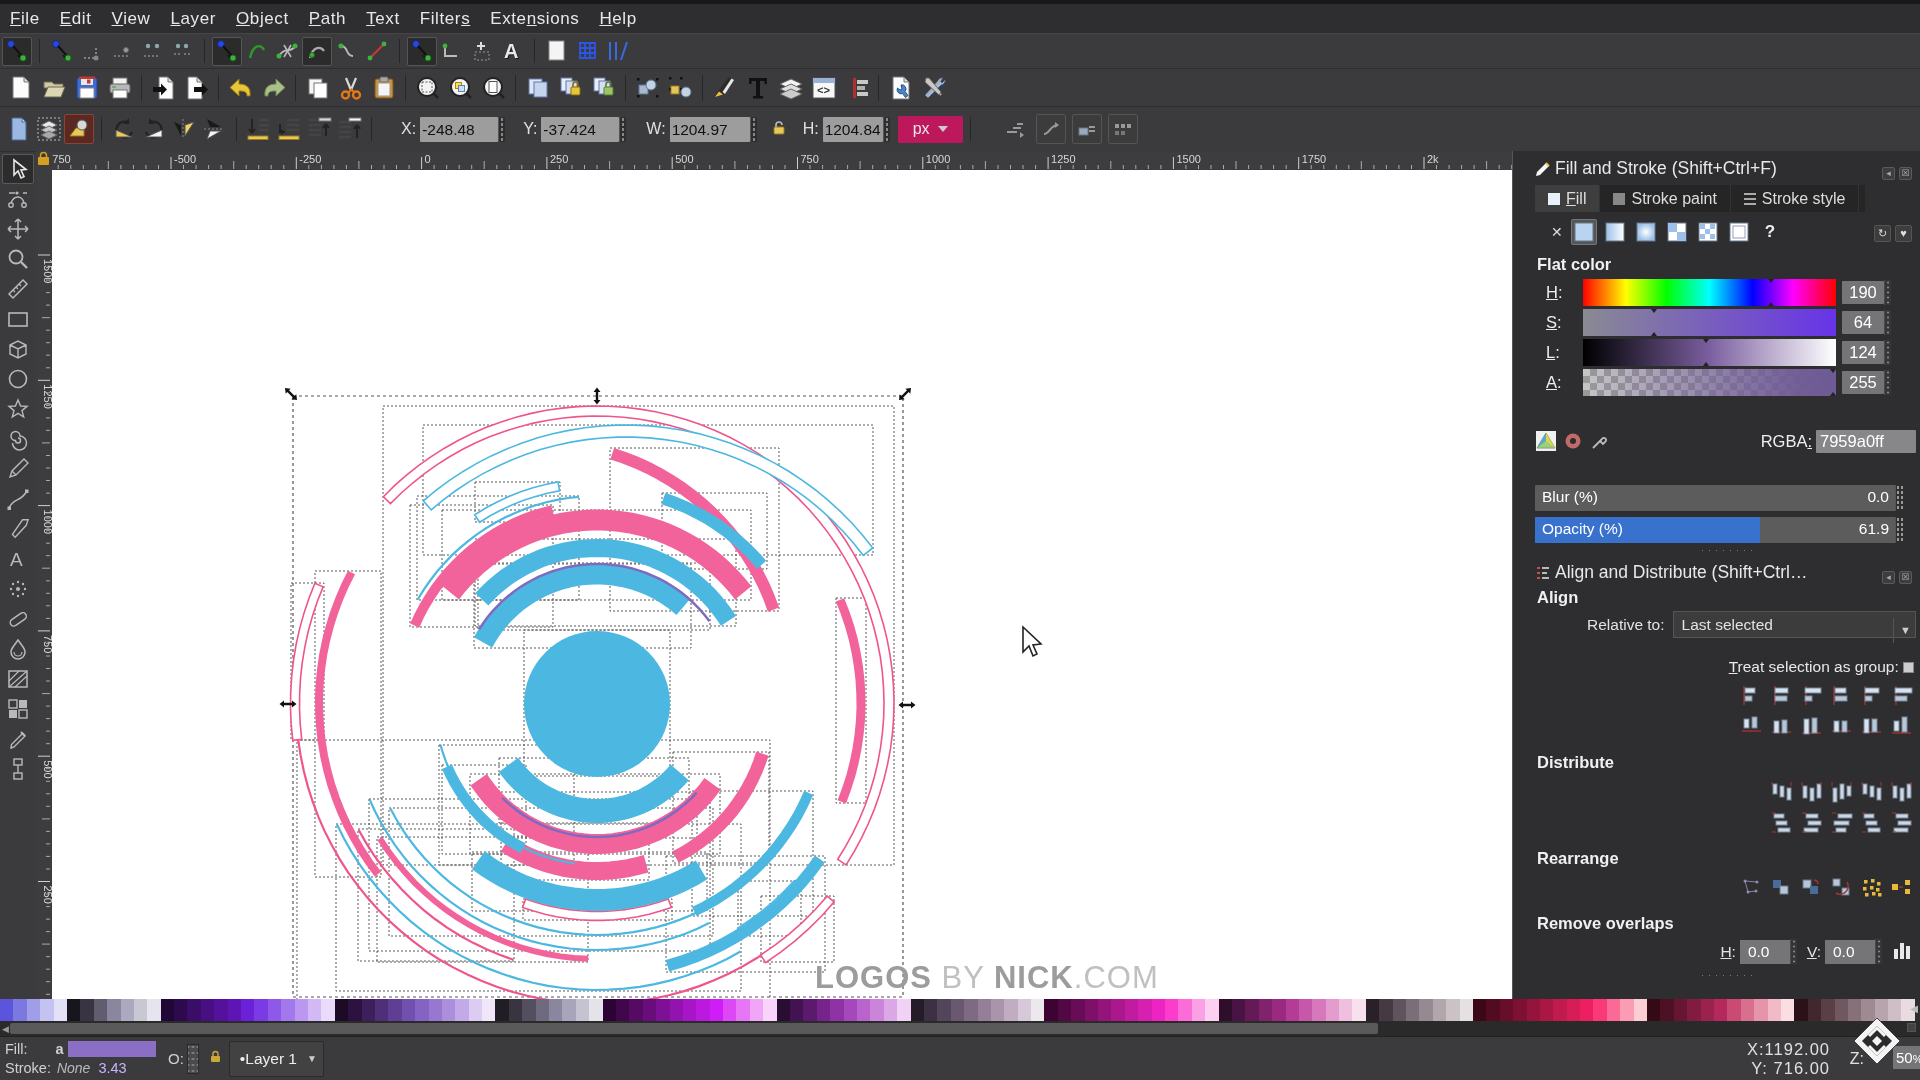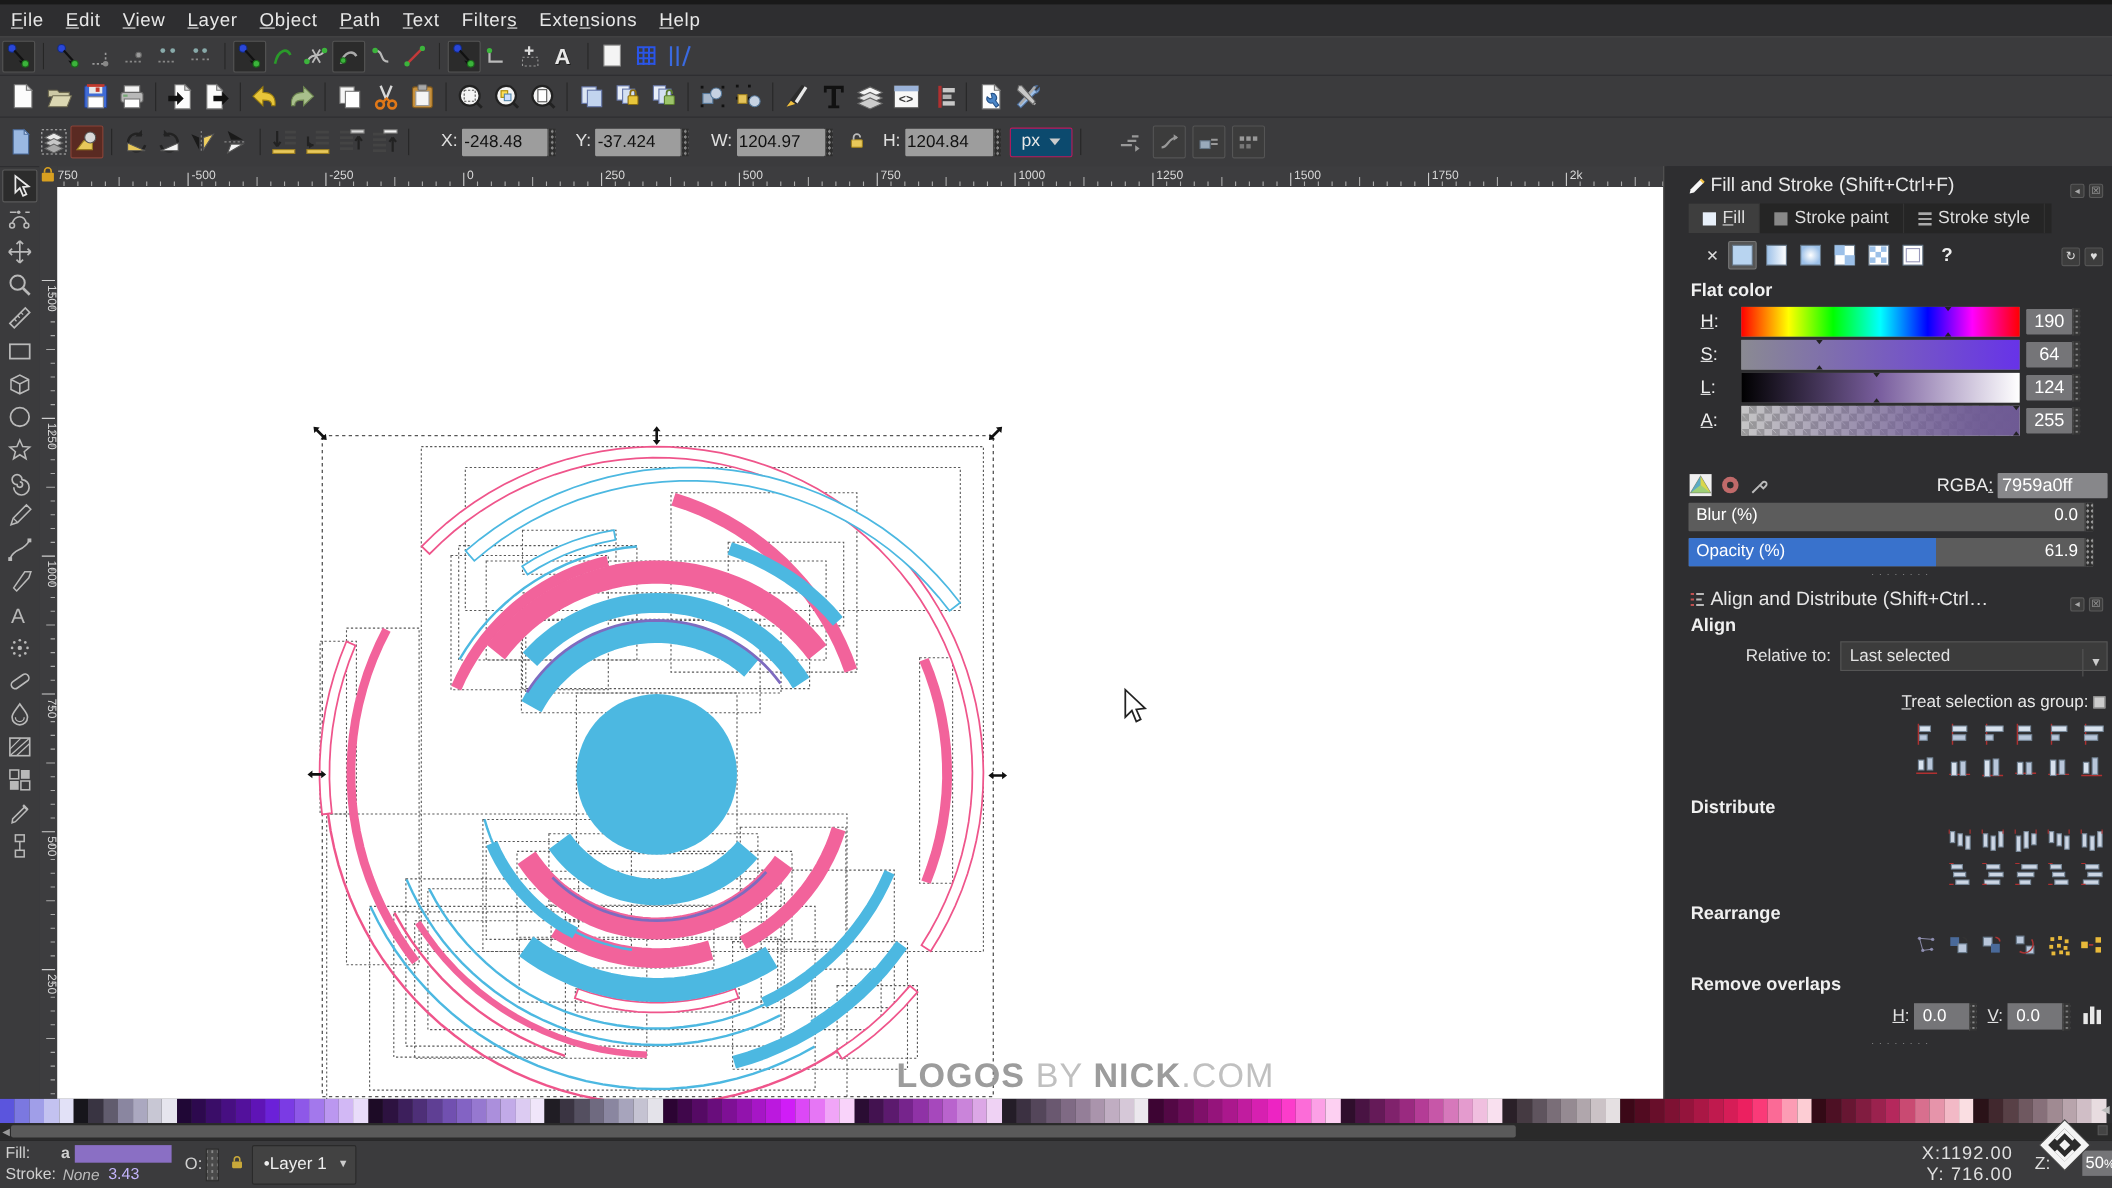--- a/index.html
+++ b/index.html
@@ -13,21 +13,21 @@
 #row3{position:absolute;left:0;top:68px;width:1920px;height:38px;background:#3b3b3d;border-top:1px solid #2e2e30;display:flex;align-items:center;padding-left:4px}
 #row3 .ic{width:33px;height:30px;display:inline-flex;align-items:center;justify-content:center}
 #row3 .sep{width:1px;height:26px;background:#272727;margin:0 5px}
 #row4{position:absolute;left:0;top:106px;width:1920px;height:45px;background:#3b3b3d;border-top:1px solid #2e2e30;display:flex;align-items:center;padding-left:4px;color:#ddd;font-size:16px}
 .ic4{width:30px;height:30px;display:inline-flex;align-items:center;justify-content:center}
 .ic4.redpress{background:#5a2a22;border:1px solid #8a4338;border-radius:2px}
 .ic4.framed{border:1px solid #555;border-radius:2px;background:#3c3c3c;margin-left:6px}
 #row4 .lab{margin:0 4px 0 10px;color:#e0e0e0}
 .ent{display:inline-block;background:#9d9d9d;color:#111;font-size:15.5px;padding:3px 4px 3px 2px;text-align:left;border-radius:1px;height:25px;line-height:19px}
 .spin{display:inline-block;width:7px;height:25px;background:#2e2e2e;border-left:1px solid #555;background-image:radial-gradient(#888 1px,transparent 1.2px);background-size:4px 5px;background-position:center}
-.pxdrop{display:inline-flex;align-items:center;background:#0c4a6e;border:1px solid #be185d;border-radius:2px;height:27px;padding:0 10px;margin-left:8px;color:#e8e8e8;font-size:16px}
+.pxdrop{display:inline-flex;align-items:center;background:#be185d;border:5px solid #be185d;border-radius:2px;height:27px;padding:0 10px;margin-left:8px;color:#e8e8e8;font-size:16px}
 .pxdrop .dt{width:0;height:0;border-left:5px solid transparent;border-right:5px solid transparent;border-top:6px solid #ccc;margin-left:8px}
 .lockicon{margin-left:14px;margin-right:6px}
 #ltools{position:absolute;left:0;top:151px;width:36px;height:857px;background:#3b3b3d;border-top:1px solid #2e2e30;display:flex;flex-direction:column;align-items:center;padding-top:2px}
 .tbtn{width:32px;height:30px;display:flex;align-items:center;justify-content:center}
 .tbtn.press{background:#2c2c2c;border:1px solid #5a5a5a;border-radius:2px}
 #hruler{position:absolute;left:36px;top:151px;width:1476px;height:19px;background:#3d3d3f}
 #vruler{position:absolute;left:36px;top:170px;width:16px;height:829px;background:#3d3d3f}
 #corner{position:absolute;left:36px;top:151px;width:16px;height:19px;background:#3d3d3f;z-index:3}
 #canvas{position:absolute;left:52px;top:170px;width:1460px;height:829px;background:#fff}
 #dockedge{position:absolute;left:1512px;top:151px;width:3px;height:848px;background:#555}
@@ -537,21 +537,21 @@
       <span class="ent" style="width:78px">-37.424</span>
       <span class="spin"></span>
       <span class="lab" style="margin-left:20px">W:</span>
       <span class="ent" style="width:80px">1204.97</span>
       <span class="spin"></span>
       <span class="lockicon"><svg width="16" height="18" viewBox="0 0 16 18">
           <rect x="3" y="9" width="10" height="7" rx="1" fill="#e8c85a" stroke="#9a7d20"></rect>
           <path d="M5,9 v-2 a3,3 0 0 1 6,0" fill="none" stroke="#bbb" stroke-width="1.6"></path>
         </svg></span>
       <span class="lab">H:</span>
-      <span class="ent" style="width:80px">1204.84</span>
+      <span class="ent" style="width:60px">1204.84</span>
       <span class="spin"></span>
       <span class="pxdrop">px <span class="dt"></span></span>
       <span class="sep2"></span>
       <span class="ic4" style="margin-left:22px">
         <svg width="22" height="22" viewBox="0 0 22 22">
           <path d="M3,14 h10 M9,10 h8 M13,6 h6" stroke="#999" stroke-width="2"></path>
           <path d="M16,14 l4,3 -4,3" fill="#999"></path>
         </svg>
       </span>
       <span class="ic4 framed">
@@ -1120,21 +1120,21 @@
         <svg width="20" height="22" viewBox="0 0 20 22">
           <circle cx="10" cy="11" r="7.5" fill="#c06a6a"></circle>
           <circle cx="10" cy="11" r="3" fill="#2d2d2d"></circle>
         </svg>
         <svg width="18" height="22" viewBox="0 0 18 22">
           <path d="M4,18 l7,-7 M11,11 l2,-2 a2.2,2.2 0 1 1 3,3 l-2,2 Z" stroke="#bbb" stroke-width="1.8" fill="none"></path>
         </svg>
         <span class="rgbalbl">RGBA<u>:</u></span>
         <span class="rgbaent">7959a0ff</span>
       </div>
-      <div class="bar" style="margin-top:2px">
+      <div class="bar" style="margin-top:30px">
         <span class="barlbl">Blur (%)</span>
         <span class="barval">0.0</span>
         <span class="barspin"></span>
       </div>
       <div class="bar">
         <span class="barfill"></span>
         <span class="barlbl" style="z-index:2">Opacity (%)</span>
         <span class="barval">61.9</span>
         <span class="barspin"></span>
       </div>

